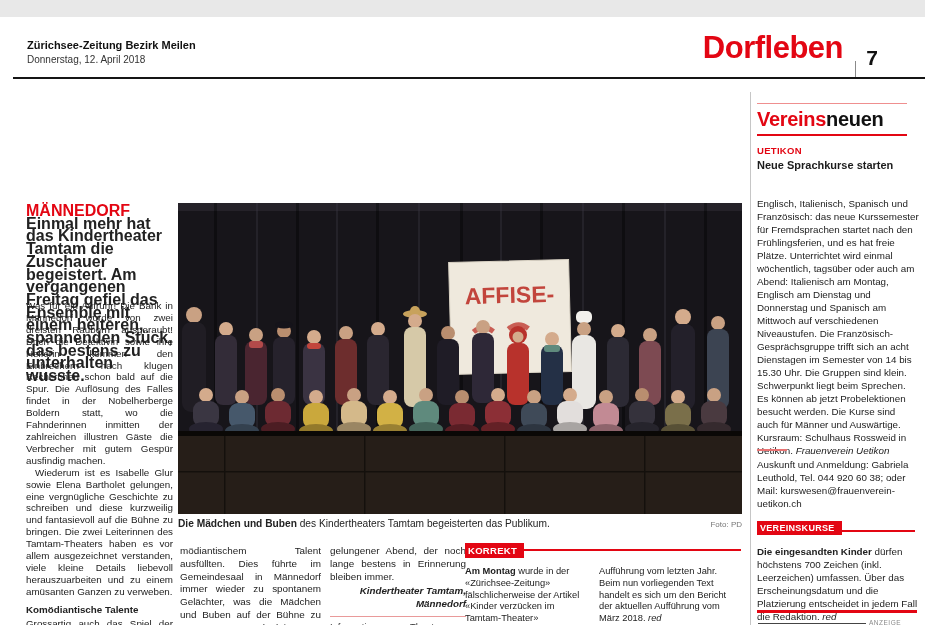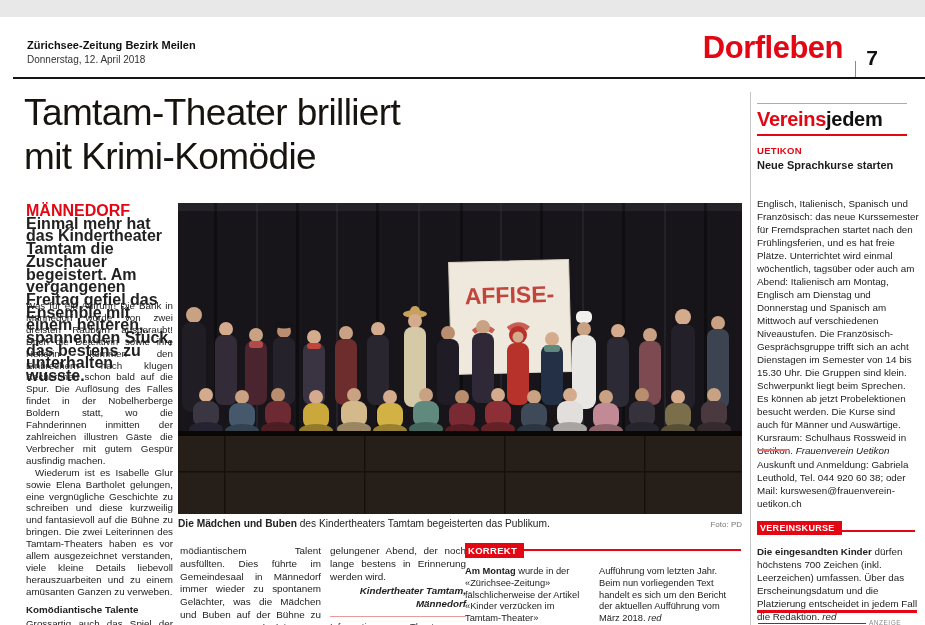--- a/index.html
+++ b/index.html
@@ -80,24 +80,20 @@
 
 <div class="page">
 
   <div class="abs paper-name">Zürichsee-Zeitung Bezirk Meilen</div>
   <div class="abs paper-date">Donnerstag, 12. April 2018</div>
   <div class="abs section-name">Dorfleben</div>
   <div class="abs page-tick"></div>
   <div class="abs page-num">7</div>
   <div class="abs mast-rule"></div>
 
-  <div class="abs headline">
-    <div>Tamtam-Theater brilliert</div>
-    <div>mit Krimi-Komödie</div>
-  </div>
 
   <div class="abs lead">
     <span class="loc">MÄNNEDORF</span><span> Einmal mehr hat das Kindertheater Tamtam die Zuschauer begeistert. Am vergangenen Freitag gefiel das Ensemble mit einem heiteren, spannenden Stück, das bestens zu unterhalten wusste.</span>
   </div>
 
   <div class="abs col1">
     <p>Was für ein Aufruhr! Die Bank in Männedorf wurde von zwei dreisten Räubern ausgeraubt! Doch die Detektivin sowie ihre Helferin kommen den Einbrechern nach klugen Recherchen schon bald auf die Spur. Die Auflösung des Falles findet in der Nobelherberge Boldern statt, wo die Fahnderinnen inmitten der zahlreichen illustren Gäste die Verbrecher mit gutem Gespür ausfindig machen.</p>
     <p class="indent">Wiederum ist es Isabelle Glur sowie Elena Bartholet gelungen, eine vergnügliche Geschichte zu schreiben und diese kurzweilig und fantasievoll auf die Bühne zu bringen. Die zwei Leiterinnen des Tamtam-Theaters haben es vor allem ausgezeichnet verstanden, viele kleine Details liebevoll herauszuarbeiten und zu einem amüsanten Ganzen zu verweben.</p>
     <div class="subhead">Komödiantische Talente</div>
     <p>Grossartig auch das Spiel der rund 32 Kinder, die ihre Rolle mit teilweise erstaunlichem ko-</p>
@@ -298,21 +294,21 @@
   </svg>
 
   <div class="abs caption">
     <b>Die Mädchen und Buben</b><span> des Kindertheaters Tamtam begeisterten das Publikum.</span>
   </div>
   <div class="abs credit">Foto: PD</div>
 
   <div class="abs col2">mödiantischem Talent ausfüllten. Dies führte im Gemeindesaal in Männedorf immer wieder zu spontanem Gelächter, was die Mädchen und Buben auf der Bühne zu neuen Höchstleistungen anspornte. Kurzum: Es war für Gross und Klein ein</div>
 
   <div class="abs col3">
-    <p class="p">gelungener Abend, der noch lange bestens in Erinnerung werden wird.</p>
+    <p class="p">gelungener Abend, der noch lange bestens in Erinnerung bleiben immer.</p>
     <div class="sig">Kindertheater Tamtam, Männedorf</div>
     <div class="info-rule"></div>
     <div class="info">Informationen zum Theater Tamtam: www.theater-tamtam.ch.</div>
   </div>
 
   <div class="abs korrekt">
     <div class="korrekt-rule-top"></div>
     <div class="korrekt-label">KORREKT</div>
     <div class="korrekt-cols">
       <div class="korrekt-col a">
@@ -321,21 +317,21 @@
       <div class="korrekt-col b">
         <span>Aufführung vom letzten Jahr. Beim nun vorliegenden Text handelt es sich um den Bericht der aktuellen Aufführung vom März 2018. </span><span class="kor-sig">red</span>
       </div>
     </div>
     <div class="korrekt-rule-bottom"></div>
   </div>
 
   <div class="abs main-divider"></div>
   <div class="abs sb-rule-top"></div>
   <div class="abs rubric">
-    <span class="r1">Vereins</span><span class="r2">jedem</span>
+    <span class="r1">Vereins</span><span class="r2">neuen</span>
   </div>
   <div class="abs sb-rule-mid"></div>
   <div class="abs kicker">UETIKON</div>
   <div class="abs sb-headline">Neue Sprachkurse starten</div>
   <div class="abs sb-body">
     <span>Englisch, Italienisch, Spanisch und Französisch: das neue Kurssemester für Fremdsprachen startet nach den Frühlingsferien, und es hat freie Plätze. Unterrichtet wird einmal wöchentlich, tagsüber oder auch am Abend: Italienisch am Montag, Englisch am Dienstag und Donnerstag und Spanisch am Mittwoch auf verschiedenen Niveaustufen. Die Französisch-Gesprächsgruppe trifft sich an acht Dienstagen im Semester von 14 bis 15.30 Uhr. Die Gruppen sind klein. Schwerpunkt liegt beim Sprechen. Es können ab jetzt Probelektionen besucht werden. Die Kurse sind auch für Männer und Auswärtige. Kursraum: Schulhaus Rossweid in Uetikon. </span><span class="sb-sig">Frauenverein Uetikon</span>
   </div>
   <div class="abs sb-rule-short"></div>
   <div class="abs sb-contact">Auskunft und Anmeldung: Gabriela Leuthold, Tel. 044 920 60 38; oder Mail: kurswesen@frauenverein-uetikon.ch</div>
   <div class="abs sb-label2-row">

